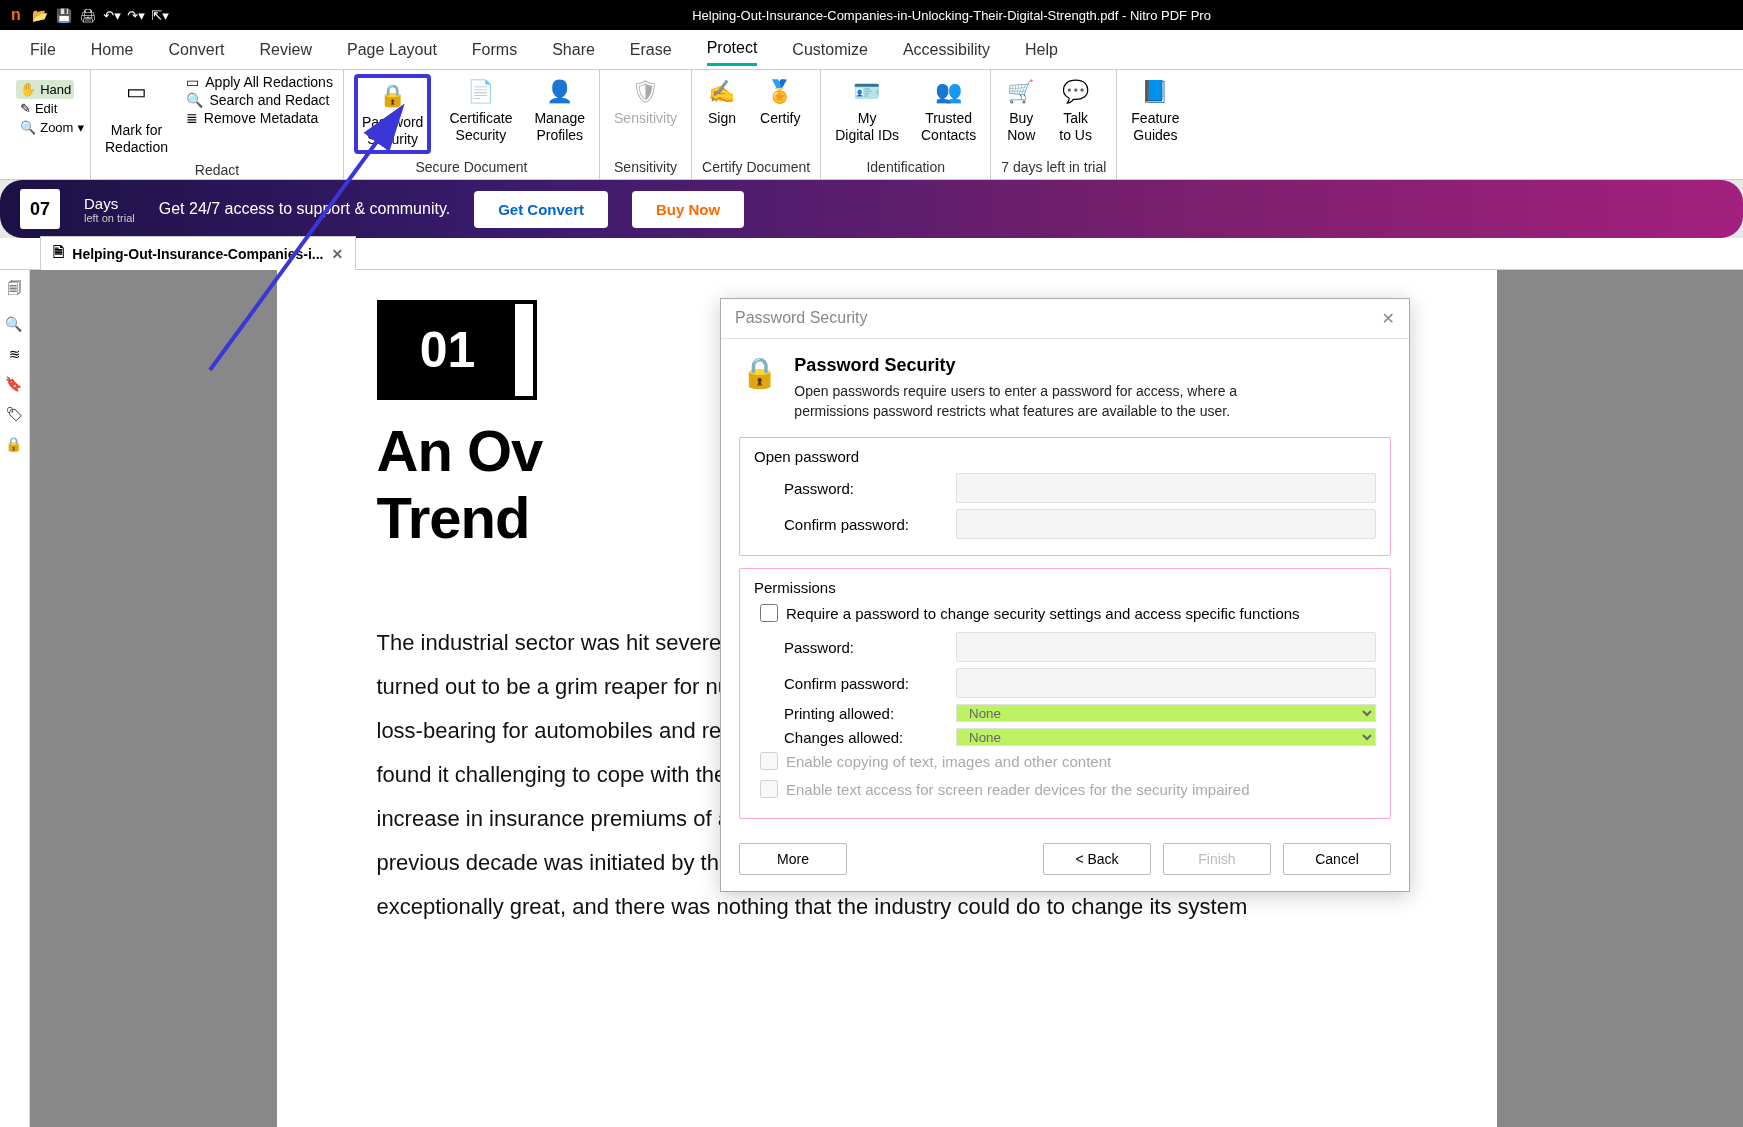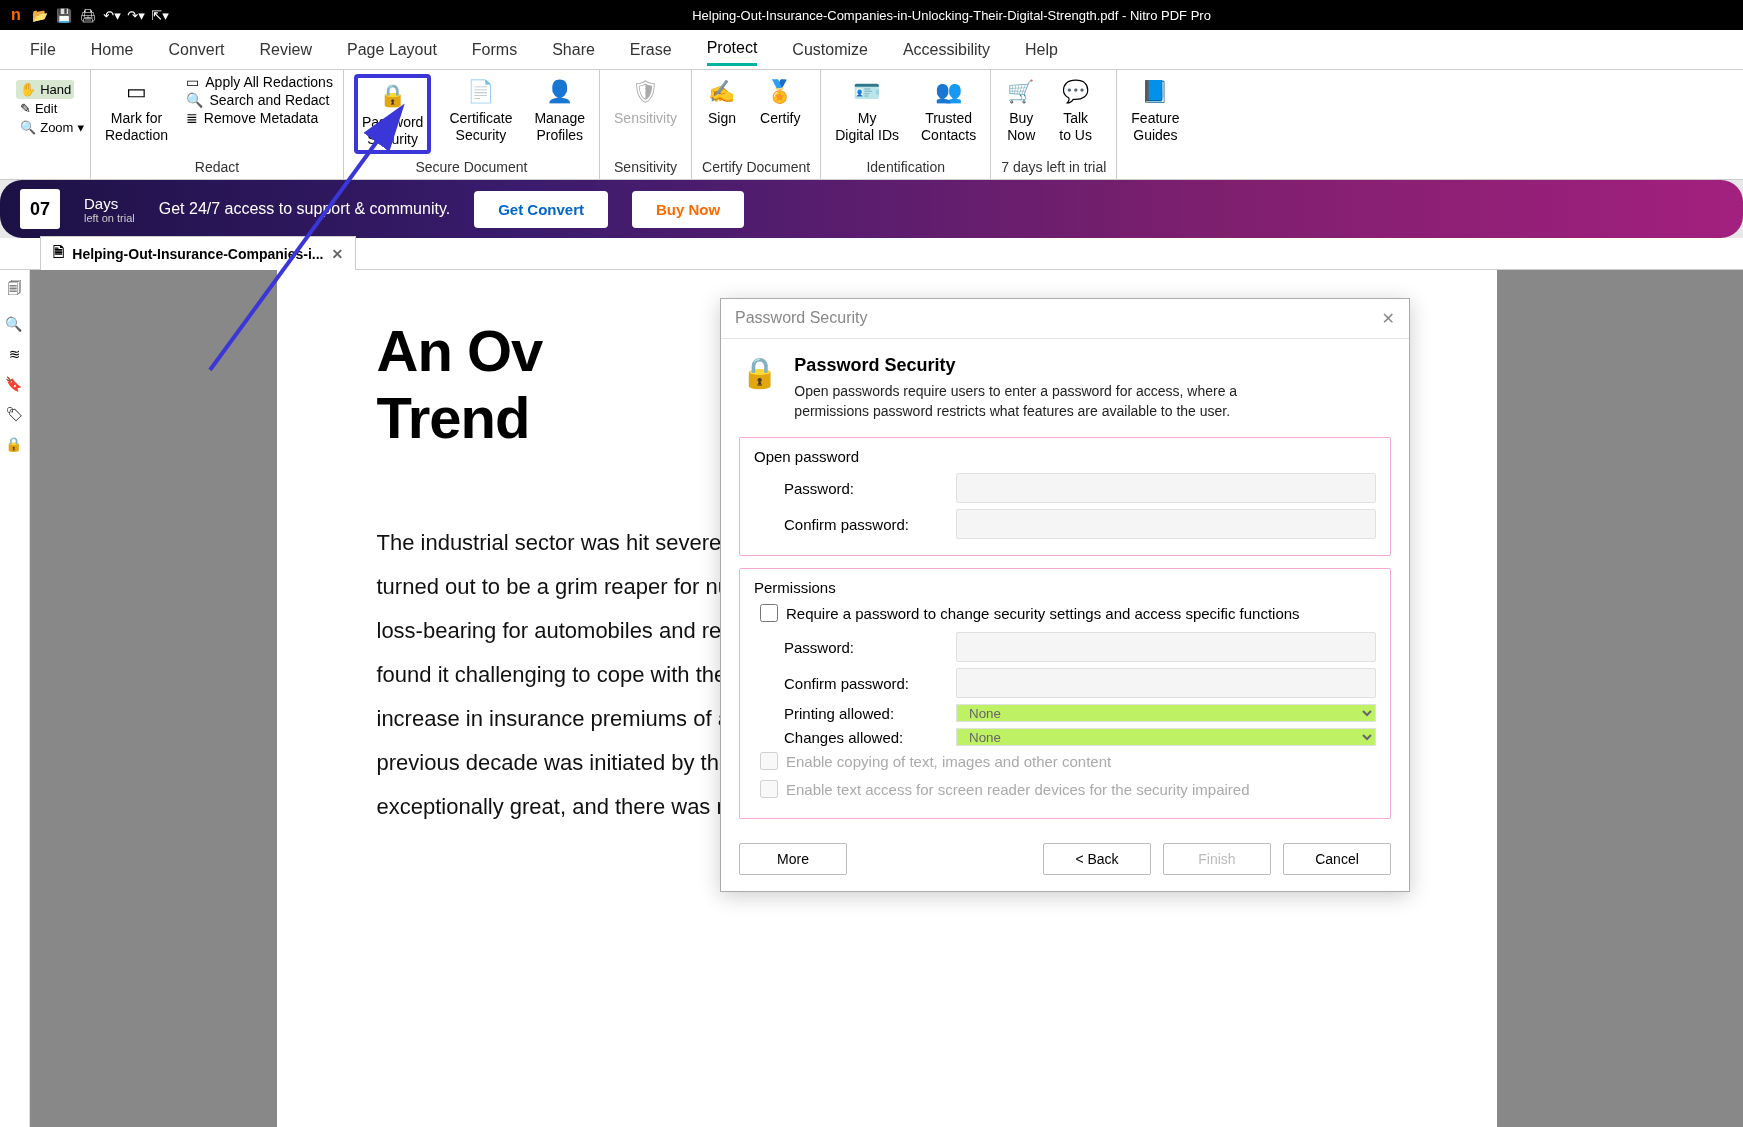--- a/index.html
+++ b/index.html
@@ -114,21 +114,21 @@
       <div class="tool hand">✋ <span>Hand</span></div>
       <div class="tool">✎ <span>Edit</span></div>
       <div class="tool">🔍 <span>Zoom</span> ▾</div>
     </div>
   </div>
 
   <div class="ribbon-group">
     <div class="top">
       <div class="big-btn">
         <span class="icon">▭</span>
-        <span style="white-space:pre-line;">Mark for
+        <span style="white-space:pre-line;margin-top:12px;">Mark for
 Redaction</span>
       </div>
       <div class="mini-list">
         <div class="mini">▭ <span>Apply All Redactions</span></div>
         <div class="mini">🔍 <span>Search and Redact</span></div>
         <div class="mini">≣ <span>Remove Metadata</span></div>
       </div>
     </div>
     <div class="label">Redact</div>
   </div>
@@ -245,20 +245,24 @@
   <span>🗐</span>
   <span>🔍</span>
   <span>≋</span>
   <span>🔖</span>
   <span>🏷</span>
   <span>🔒</span>
 </div>
 
 <div class="pagearea">
   <div class="page">
+    <div class="badge01">
+      <div class="dark">01</div>
+      <div style="flex:0 0 18px; background:#fff;"></div>
+    </div>
     <h1>
       <span>An Ov</span><span style="visibility:hidden;">xxxxxxxxxxxxxxxxxxxxxx</span><span>nging</span><br>
       <span>Trend</span><span style="visibility:hidden;">xxxxxxxxxxxxxxxxxxxxxxxxx</span><span>try</span>
     </h1>
     <p>The industrial sector was hit severely by the nightmare of Covid-19 in 2020 worldwide. The deadly wave turned out to be a grim reaper for numerous industries and companies. The stoppage was excessively loss-bearing for automobiles and real estate. The insurance industry was among the list of industries that found it challenging to cope with the pandemic losses. According to several reports, a significant increase in insurance premiums of about 7.5 percent compared to 1.2 percent/year compared to the previous decade was initiated by the insurance firms. Hence, it can be seen that the change was exceptionally great, and there was nothing that the industry could do to change its system</p>
   </div>
 </div>
 
 <svg class="arrow" viewBox="0 0 250 280">
   <defs>

